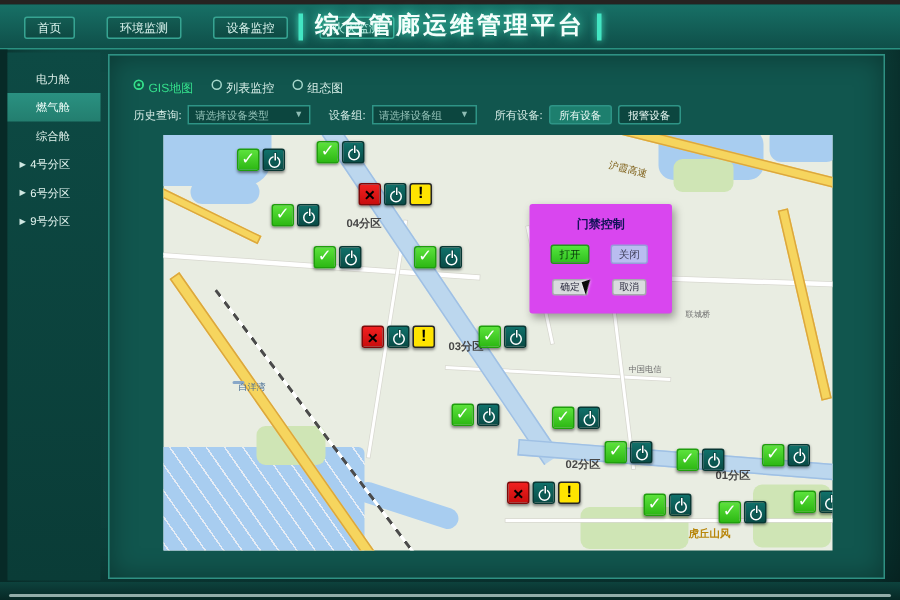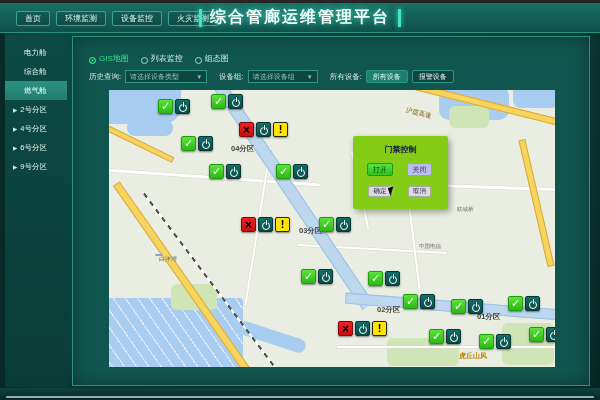--- a/index.html
+++ b/index.html
@@ -7,21 +7,21 @@
               font-family:"Liberation Sans","DejaVu Sans",sans-serif; }
   .app { position:relative; width:600px; height:400px;
          background:linear-gradient(160deg,#0e4a44 0%,#0c403b 55%,#093431 100%);
          box-shadow:inset 0 0 40px rgba(0,0,0,.55); overflow:hidden; }
   .top-edge { position:absolute; left:0; top:0; width:600px; height:3px; background:#262321; }
 
   
   .header { position:absolute; left:0; top:3px; width:600px; height:30px;
             background:linear-gradient(#177066,#0f4f49);
             border-bottom:1px solid #2a9181; }
-  .nav { position:absolute; top:8px; display:flex; gap:6px; }
+  .nav { position:absolute; top:8px; display:flex; gap:21px; }
   .nav.left { left:16px; }
   .nav.right { right:14px; }
   .nav-btn { height:15px; padding:0 8px; font-size:8px; line-height:13px; color:#dcf5ef;
              background:linear-gradient(#135c53,#0e4a43); border:1px solid #37a492;
              border-radius:2px; cursor:pointer; white-space:nowrap; }
   .nav-btn.active { background:linear-gradient(#3cbba3,#23917c); color:#ffffff; }
   .title-wrap { position:absolute; left:50%; top:4px; transform:translateX(-50%);
                 display:flex; align-items:center; gap:8px; }
   .title-bar { width:3px; height:18px; background:#43e6c3; box-shadow:0 0 5px #43e6c3; }
   .app-title { font-size:16px; font-weight:bold; color:#f4fffc; letter-spacing:2px;
@@ -42,21 +42,21 @@
   .tree-item.open { color:#3fe3ab; }
   .tree-item.open .arr { color:#3fe3ab; }
   .tree-item.cabin { padding-left:16px; color:#def0ea; }
   .tree-item.selected { background:linear-gradient(#2a9181,#237e6f); color:#f2fffb; }
 
   
   .content { position:absolute; left:72px; top:36px; width:518px; height:350px;
              background:#11564e; border:1px solid #2f9183;
              box-shadow:inset 0 0 18px rgba(0,0,0,.35); }
   .view-tabs { position:absolute; left:16px; top:16px; display:flex; gap:12px; }
-  .vtab { display:flex; align-items:flex-end; gap:3px; font-size:8px; color:#d5ece6; cursor:pointer; }
+  .vtab { display:flex; align-items:flex-start; gap:3px; font-size:8px; color:#d5ece6; cursor:pointer; }
   .vtab .dot { width:7px; height:7px; border-radius:50%; border:1px solid #a6d8cc; background:transparent; }
   .vtab.active { color:#35e08c; }
   .vtab.active .dot { border-color:#35e08c; background:#35e08c; box-shadow:inset 0 0 0 1.5px #0f5a45; }
 
   .filter-bar { position:absolute; left:16px; top:33px; display:flex; align-items:center;
                 gap:4px; font-size:7.5px; color:#d5ece6; white-space:nowrap; }
   .flabel { margin-left:8px; }
   .flabel:first-child { margin-left:0; }
   .select-box { height:13px; background:#0c463f; border:1px solid #2e9486; color:#93c2b8;
                 font-size:7px; display:flex; align-items:center; justify-content:space-between;
@@ -98,21 +98,21 @@
   .power { background:linear-gradient(#10716a,#0a4b46); border:1px solid #083733; }
   .p-ring { position:absolute; left:3px; top:4px; width:8px; height:8px; border:1.5px solid #fff;
             border-radius:50%; }
   .p-stem { position:absolute; left:6.7px; top:1.5px; width:1.6px; height:5px; background:#fff;
             box-shadow:0 0 0 .6px #0a4b46; }
   .warn { background:#ffe400; border:1px solid #252525; color:#000; font-weight:bold; font-size:11px; }
   .marker:not(.alarm) .warn { display:none; }
 
   
   .dialog { position:absolute; left:244px; top:46px; width:95px; height:73px; z-index:10;
-            background:#84cc16; border-radius:2px; box-shadow:2px 3px 6px rgba(0,0,0,.35); }
+            background:#d946ef; border-radius:2px; box-shadow:2px 3px 6px rgba(0,0,0,.35); }
   .dialog-title { position:absolute; left:0; top:8px; width:100%; text-align:center;
                   font-size:8px; font-weight:bold; color:#121258; }
   .dbtn { position:absolute; display:flex; align-items:center; justify-content:center;
           font-size:7px; border-radius:2px; cursor:pointer; }
   .btn-open { left:14px; top:27px; width:26px; height:13px;
               background:linear-gradient(#55e63e,#30c01f); border:1px solid #23961a; color:#07350a; }
   .btn-close { left:54px; top:27px; width:25px; height:13px;
                background:#b9bdf0; border:1px solid #979dd9; color:#3c3c55; }
   .btn-confirm { left:15px; top:50px; width:24px; height:11px;
                  background:#d9dbde; border:1px solid #a6a9ad; color:#26263a; font-size:6.5px; }
@@ -155,34 +155,30 @@
   <div class="side-rail"></div>
   <div class="sidebar">
     <div class="tree">
 
 
         <div class="tree-item cabin">
           <span class="arr"></span>
           <span>电力舱</span>
         </div>
 
+        <div class="tree-item cabin selected">
+          <span class="arr"></span>
+          <span>燃气舱</span>
+        </div>
+
         <div class="tree-item cabin">
           <span class="arr"></span>
           <span>综合舱</span>
         </div>
 
-        <div class="tree-item cabin selected">
-          <span class="arr"></span>
-          <span>燃气舱</span>
-        </div>
-
-        <div class="tree-item">
-          <span class="arr">▶</span>
-          <span>2号分区</span>
-        </div>
 
 
         <div class="tree-item">
           <span class="arr">▶</span>
           <span>4号分区</span>
         </div>
 
 
         <div class="tree-item">
           <span class="arr">▶</span>

